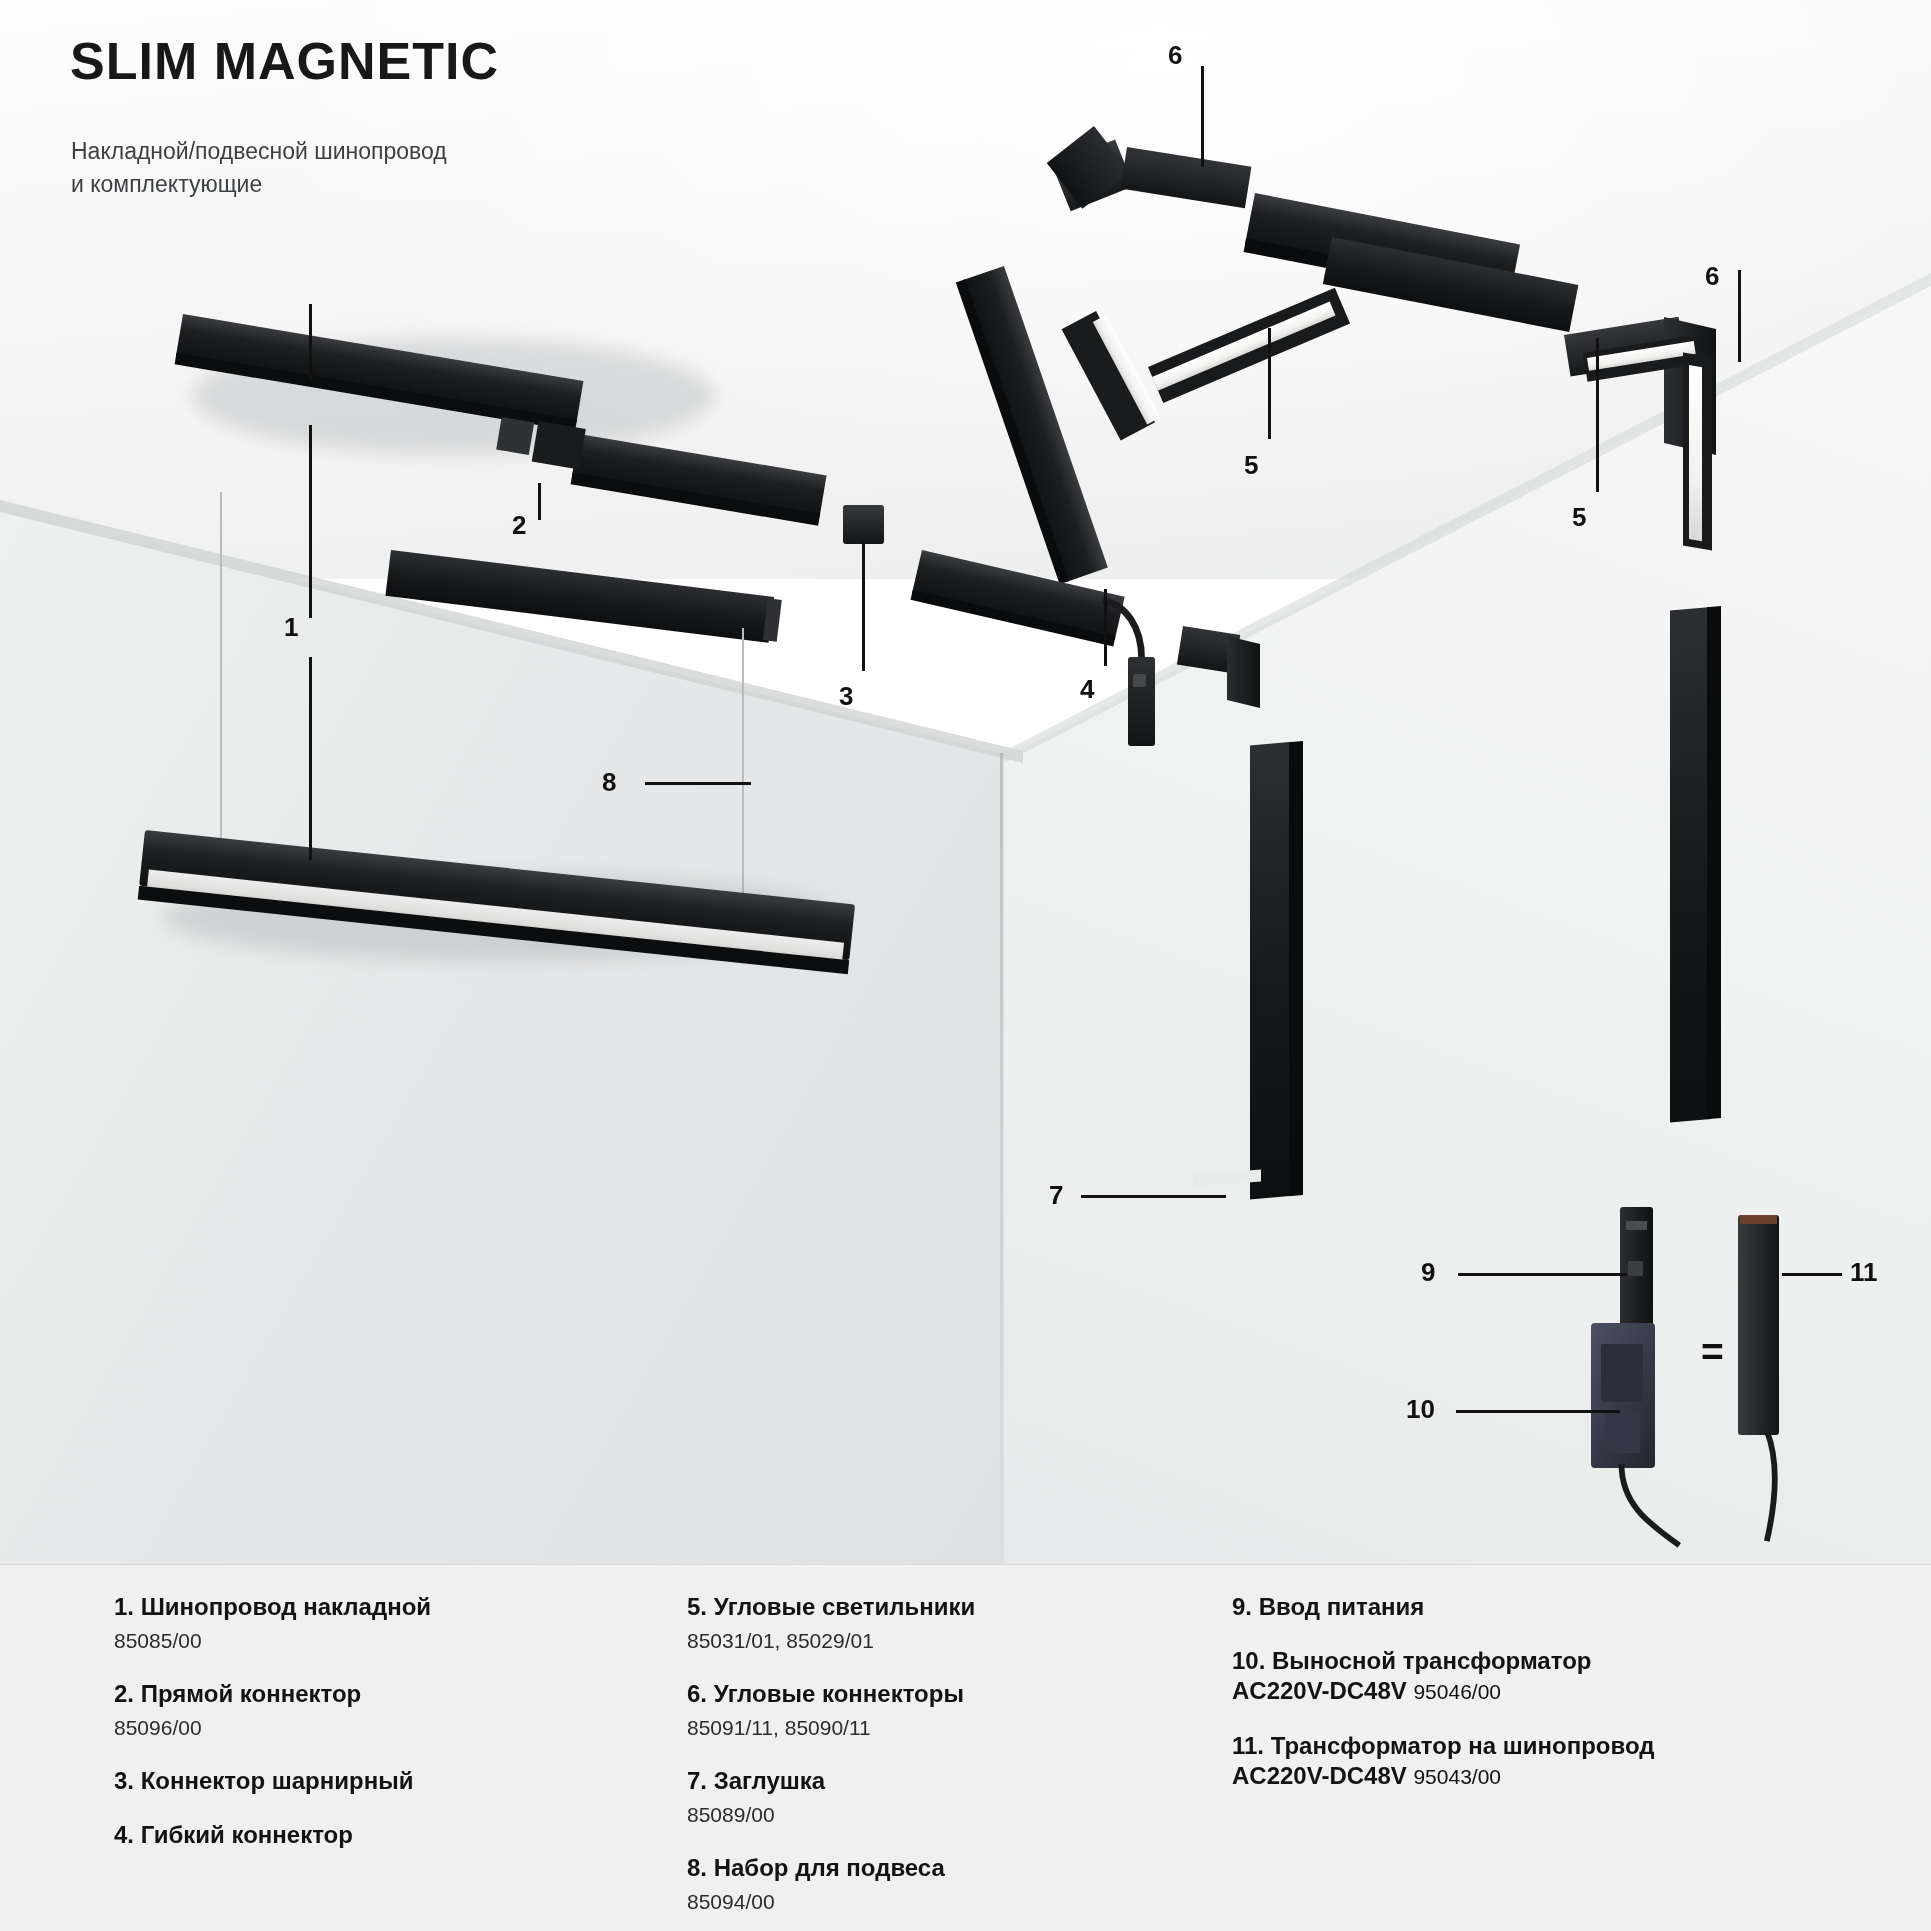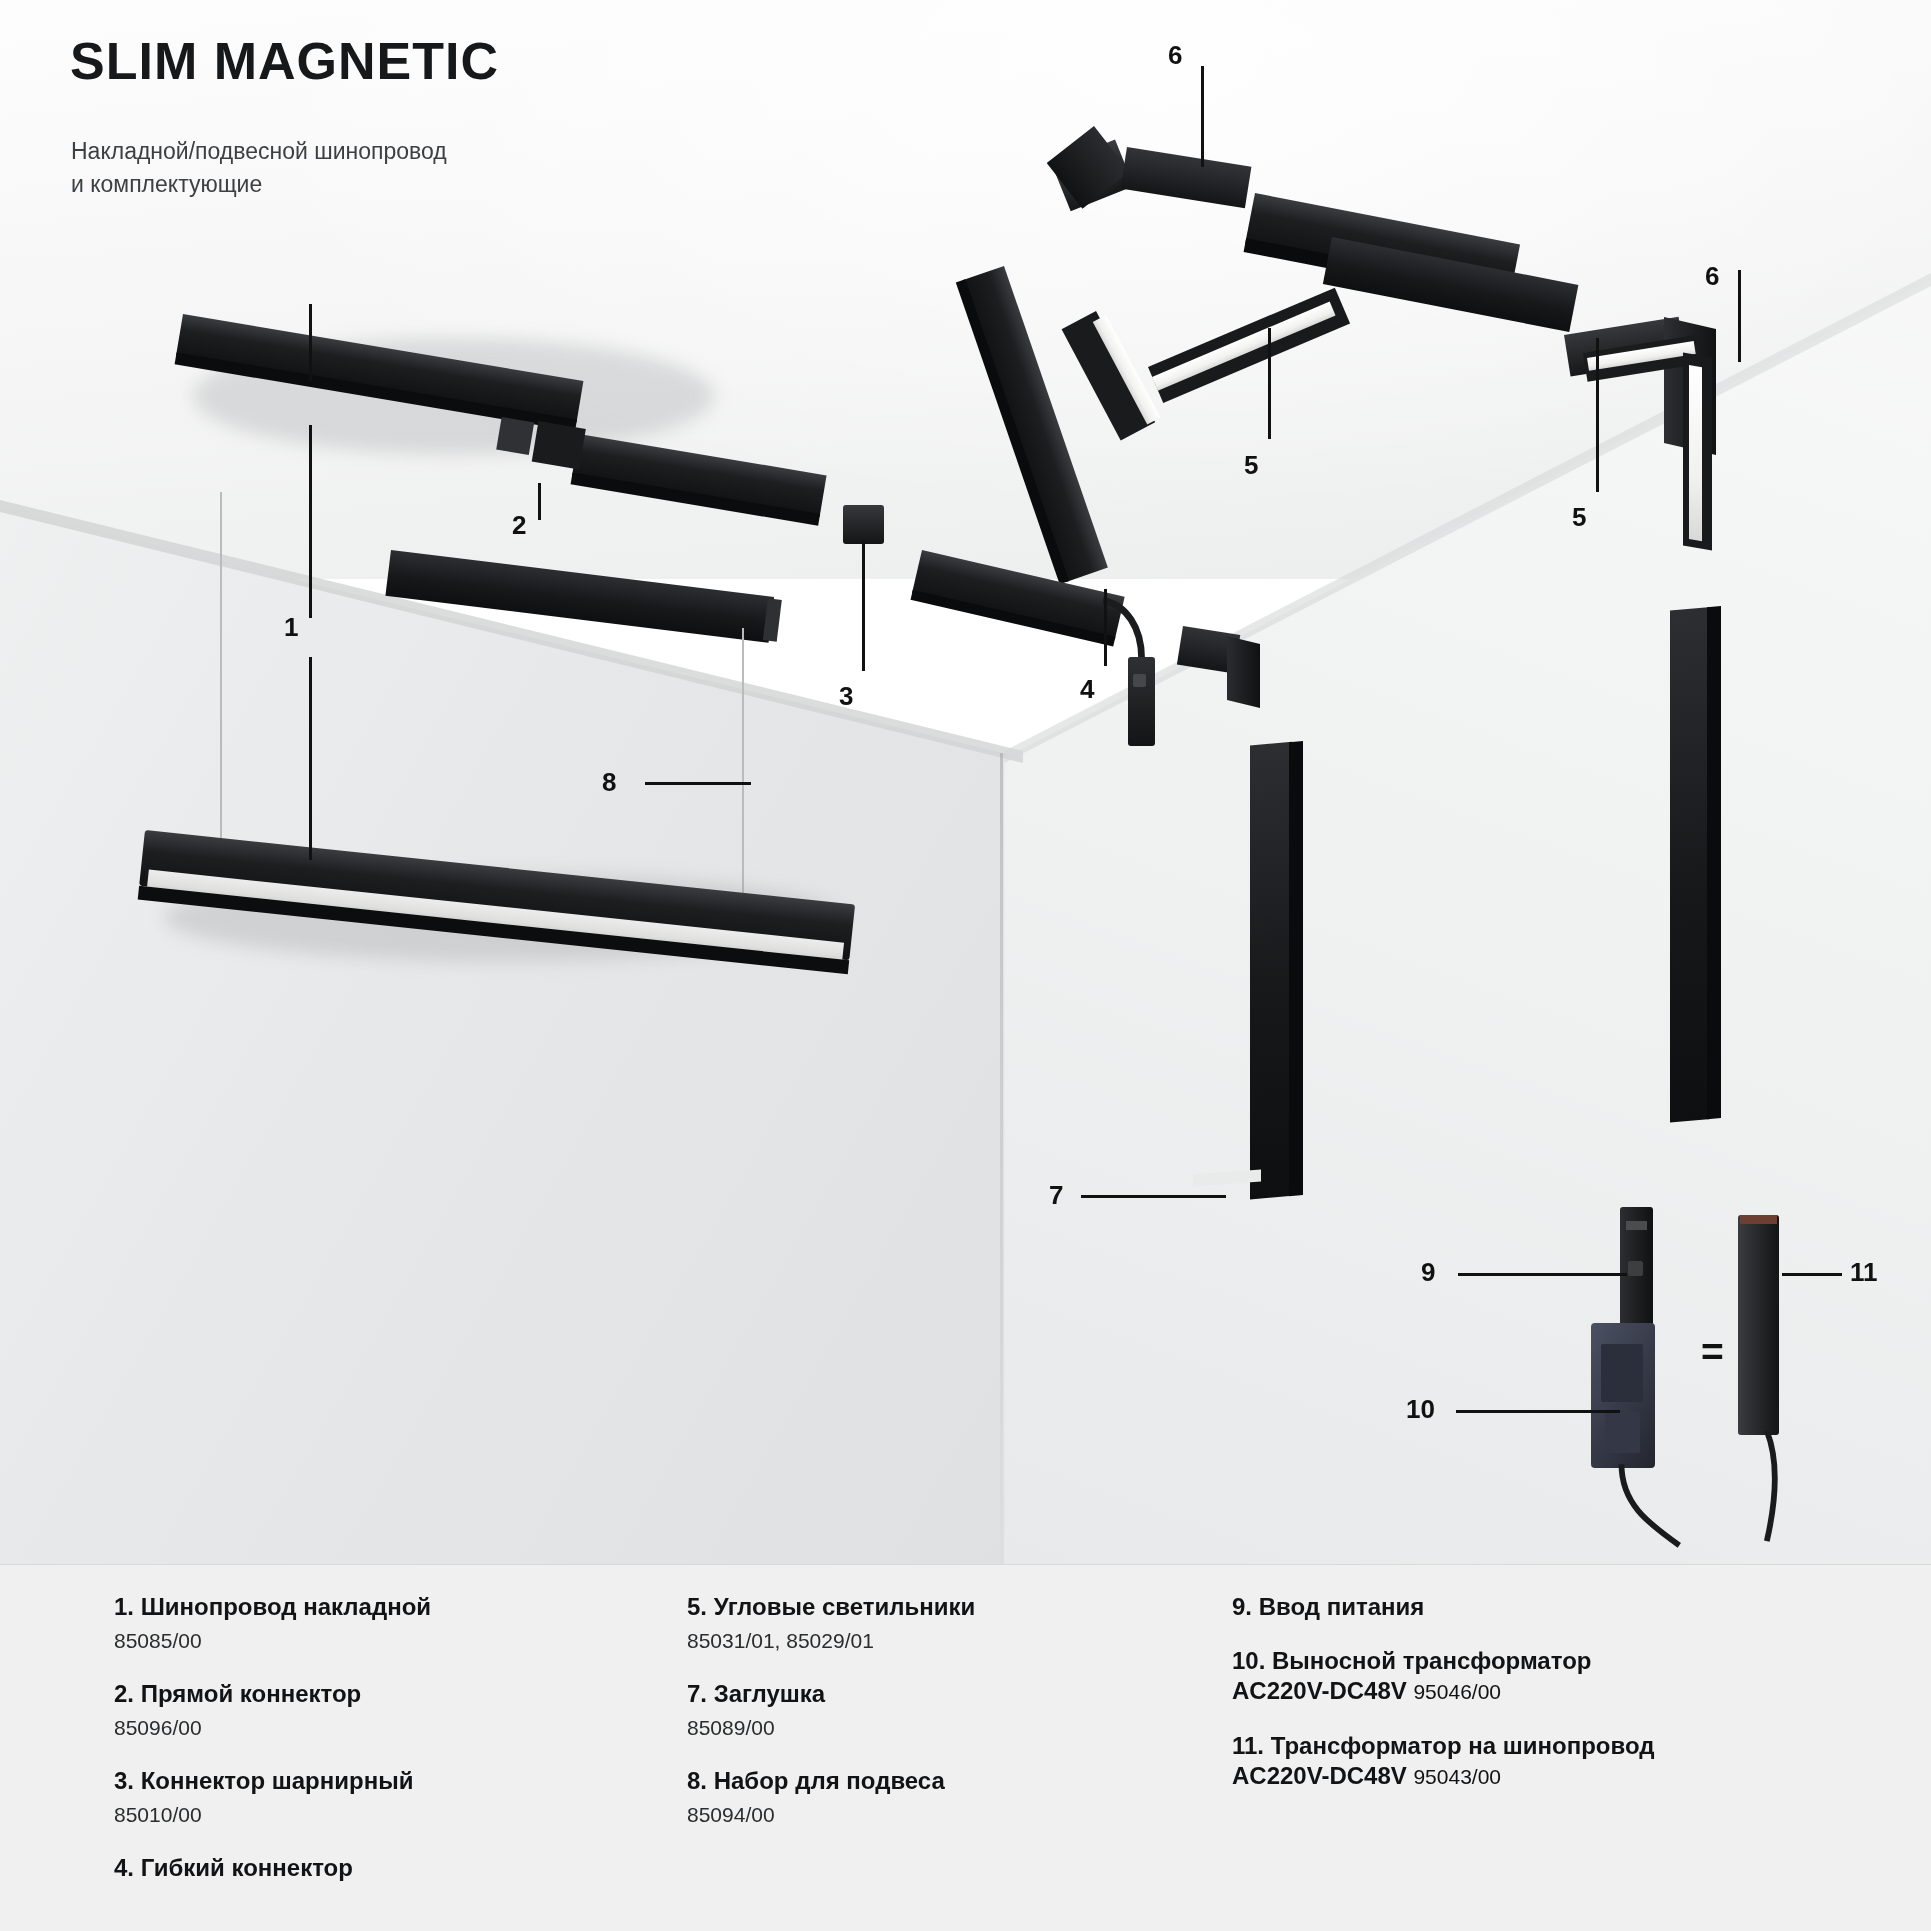--- a/index.html
+++ b/index.html
@@ -272,31 +272,34 @@
       <div class="item">
         <div class="nm">1. Шинопровод накладной</div>
         <div class="code">85085/00</div>
       </div>
       <div class="item">
         <div class="nm">2. Прямой коннектор</div>
         <div class="code">85096/00</div>
       </div>
       <div class="item">
         <div class="nm">3. Коннектор шарнирный</div>
-        <div class="code">85010/00</div>
       </div>
       <div class="item">
         <div class="nm">4. Гибкий коннектор</div>
       </div>
     </div>
 
     <div class="legend-col c2">
       <div class="item">
         <div class="nm">5. Угловые светильники</div>
         <div class="code">85031/01, 85029/01</div>
+      </div>
+      <div class="item">
+        <div class="nm">6. Угловые коннекторы</div>
+        <div class="code">85091/11, 85090/11</div>
       </div>
       <div class="item">
         <div class="nm">7. Заглушка</div>
         <div class="code">85089/00</div>
       </div>
       <div class="item">
         <div class="nm">8. Набор для подвеса</div>
         <div class="code">85094/00</div>
       </div>
     </div>

